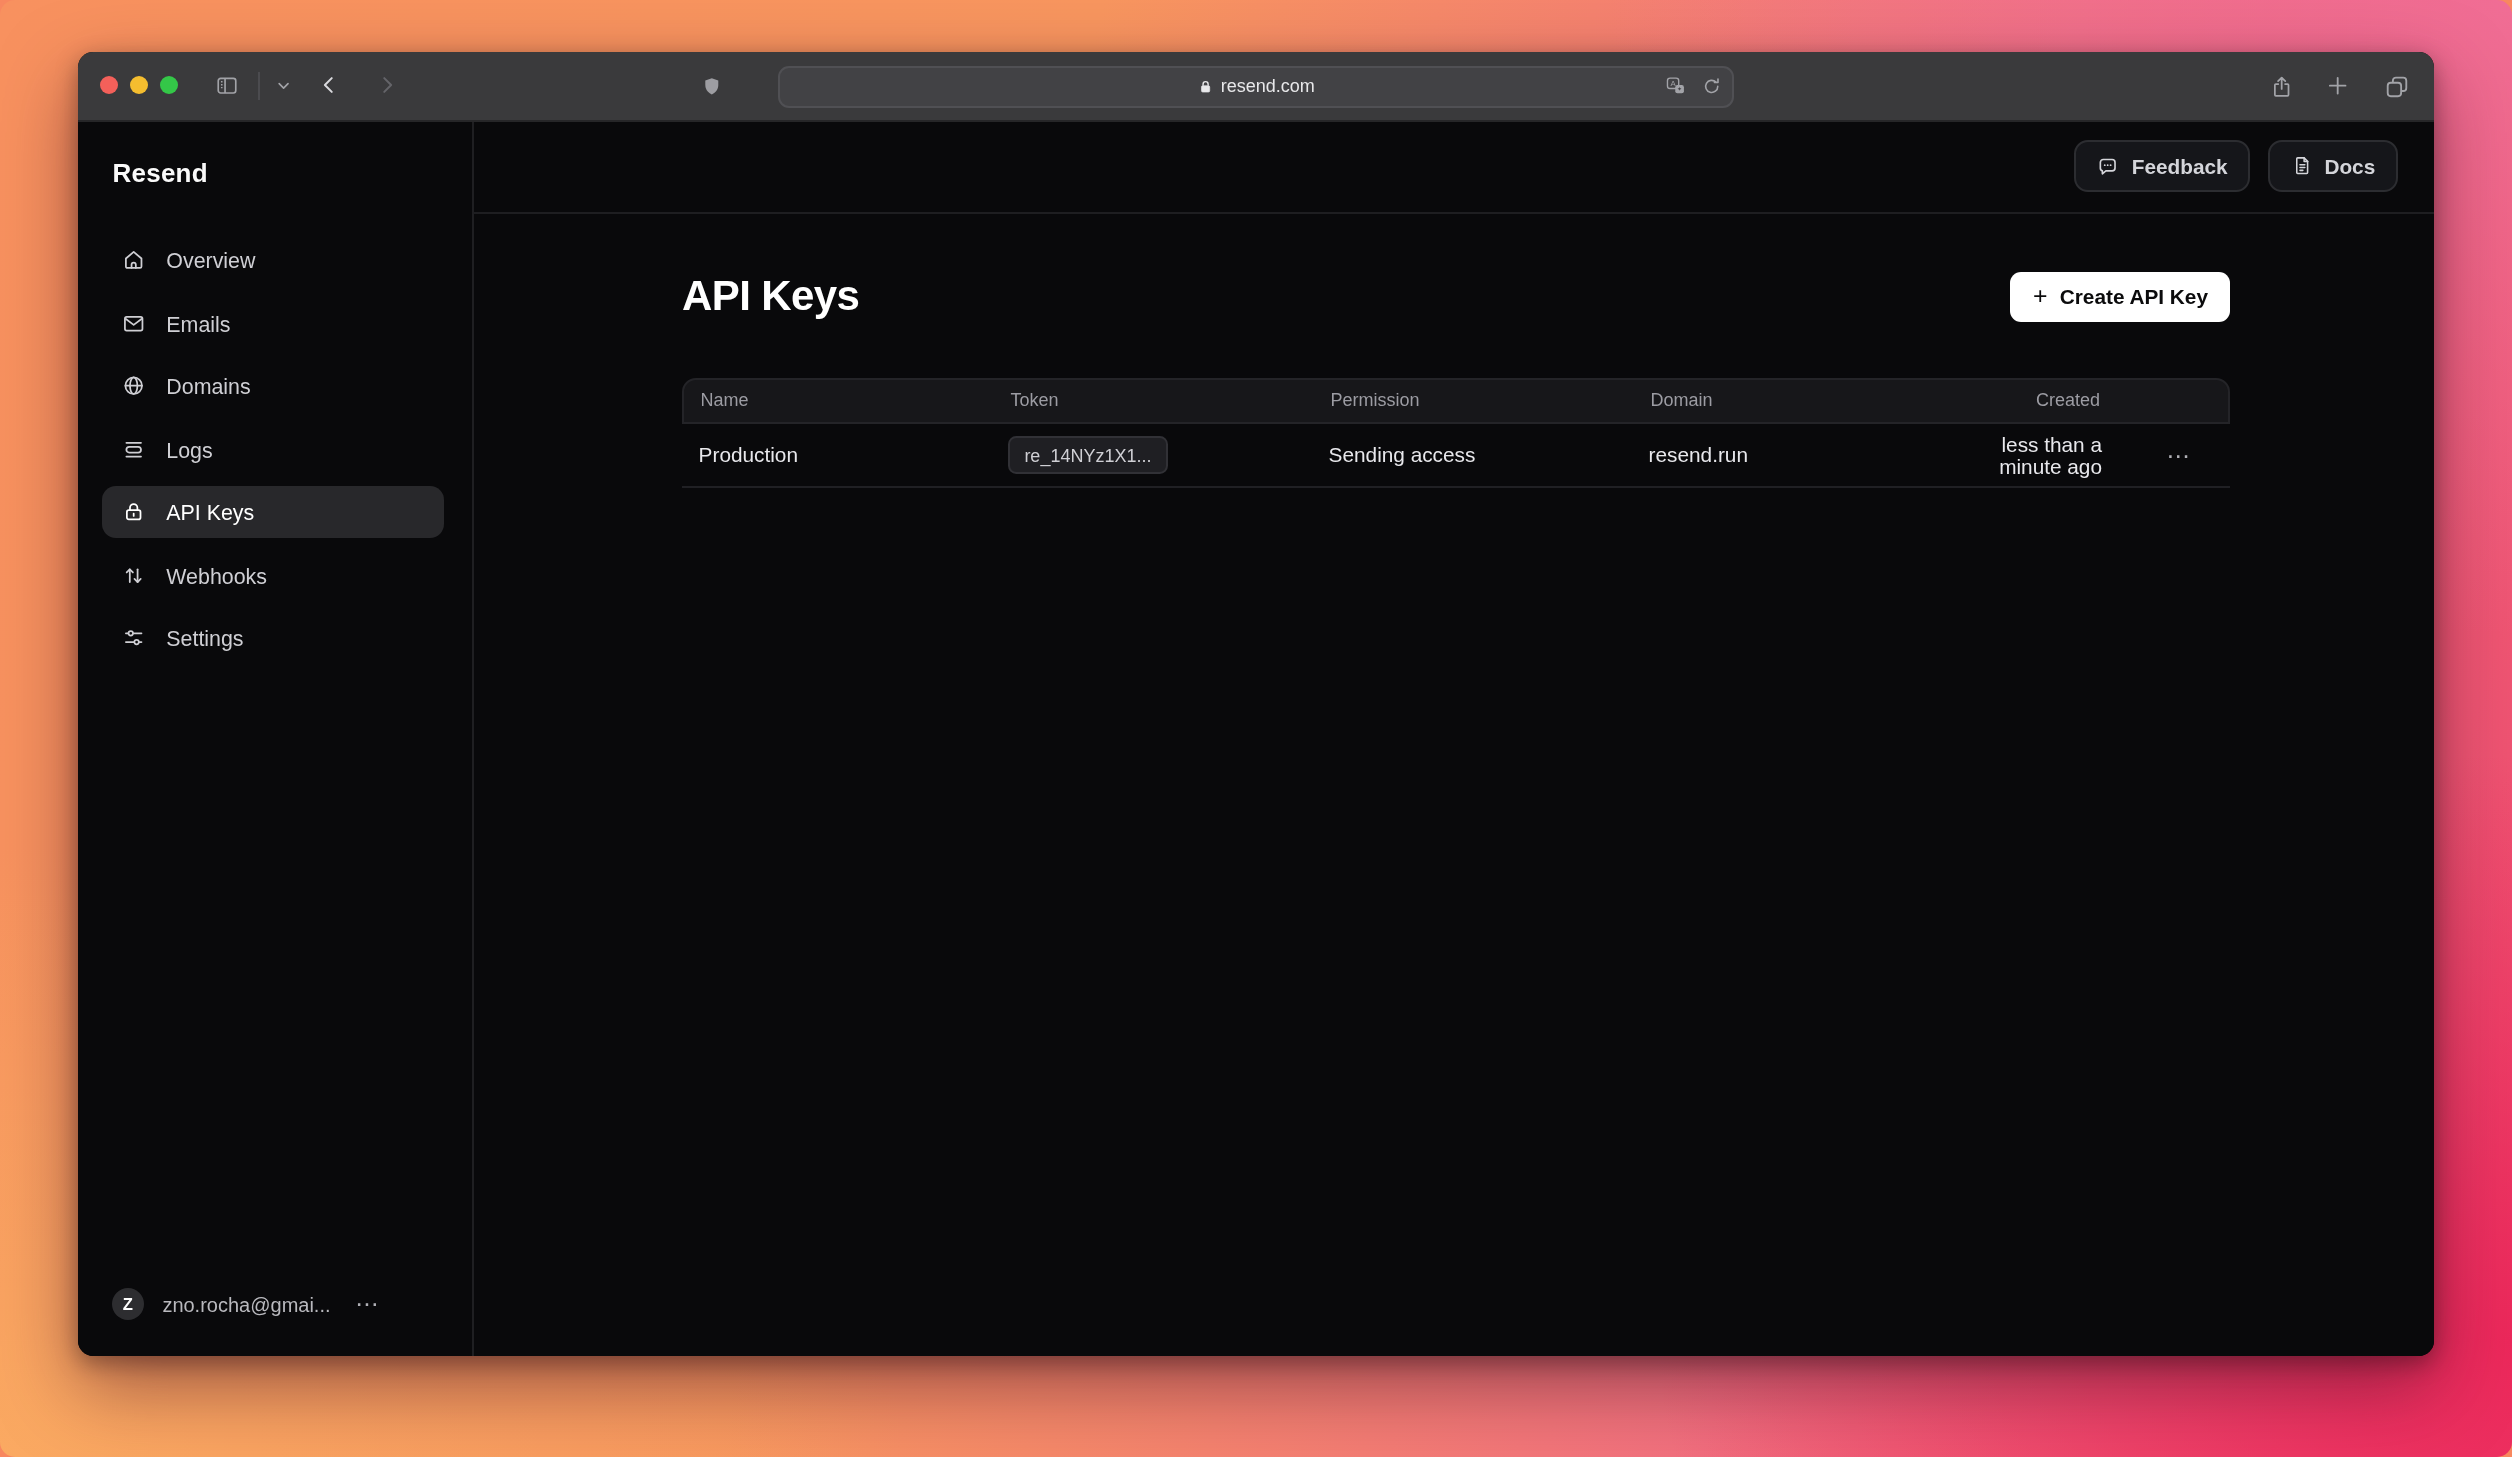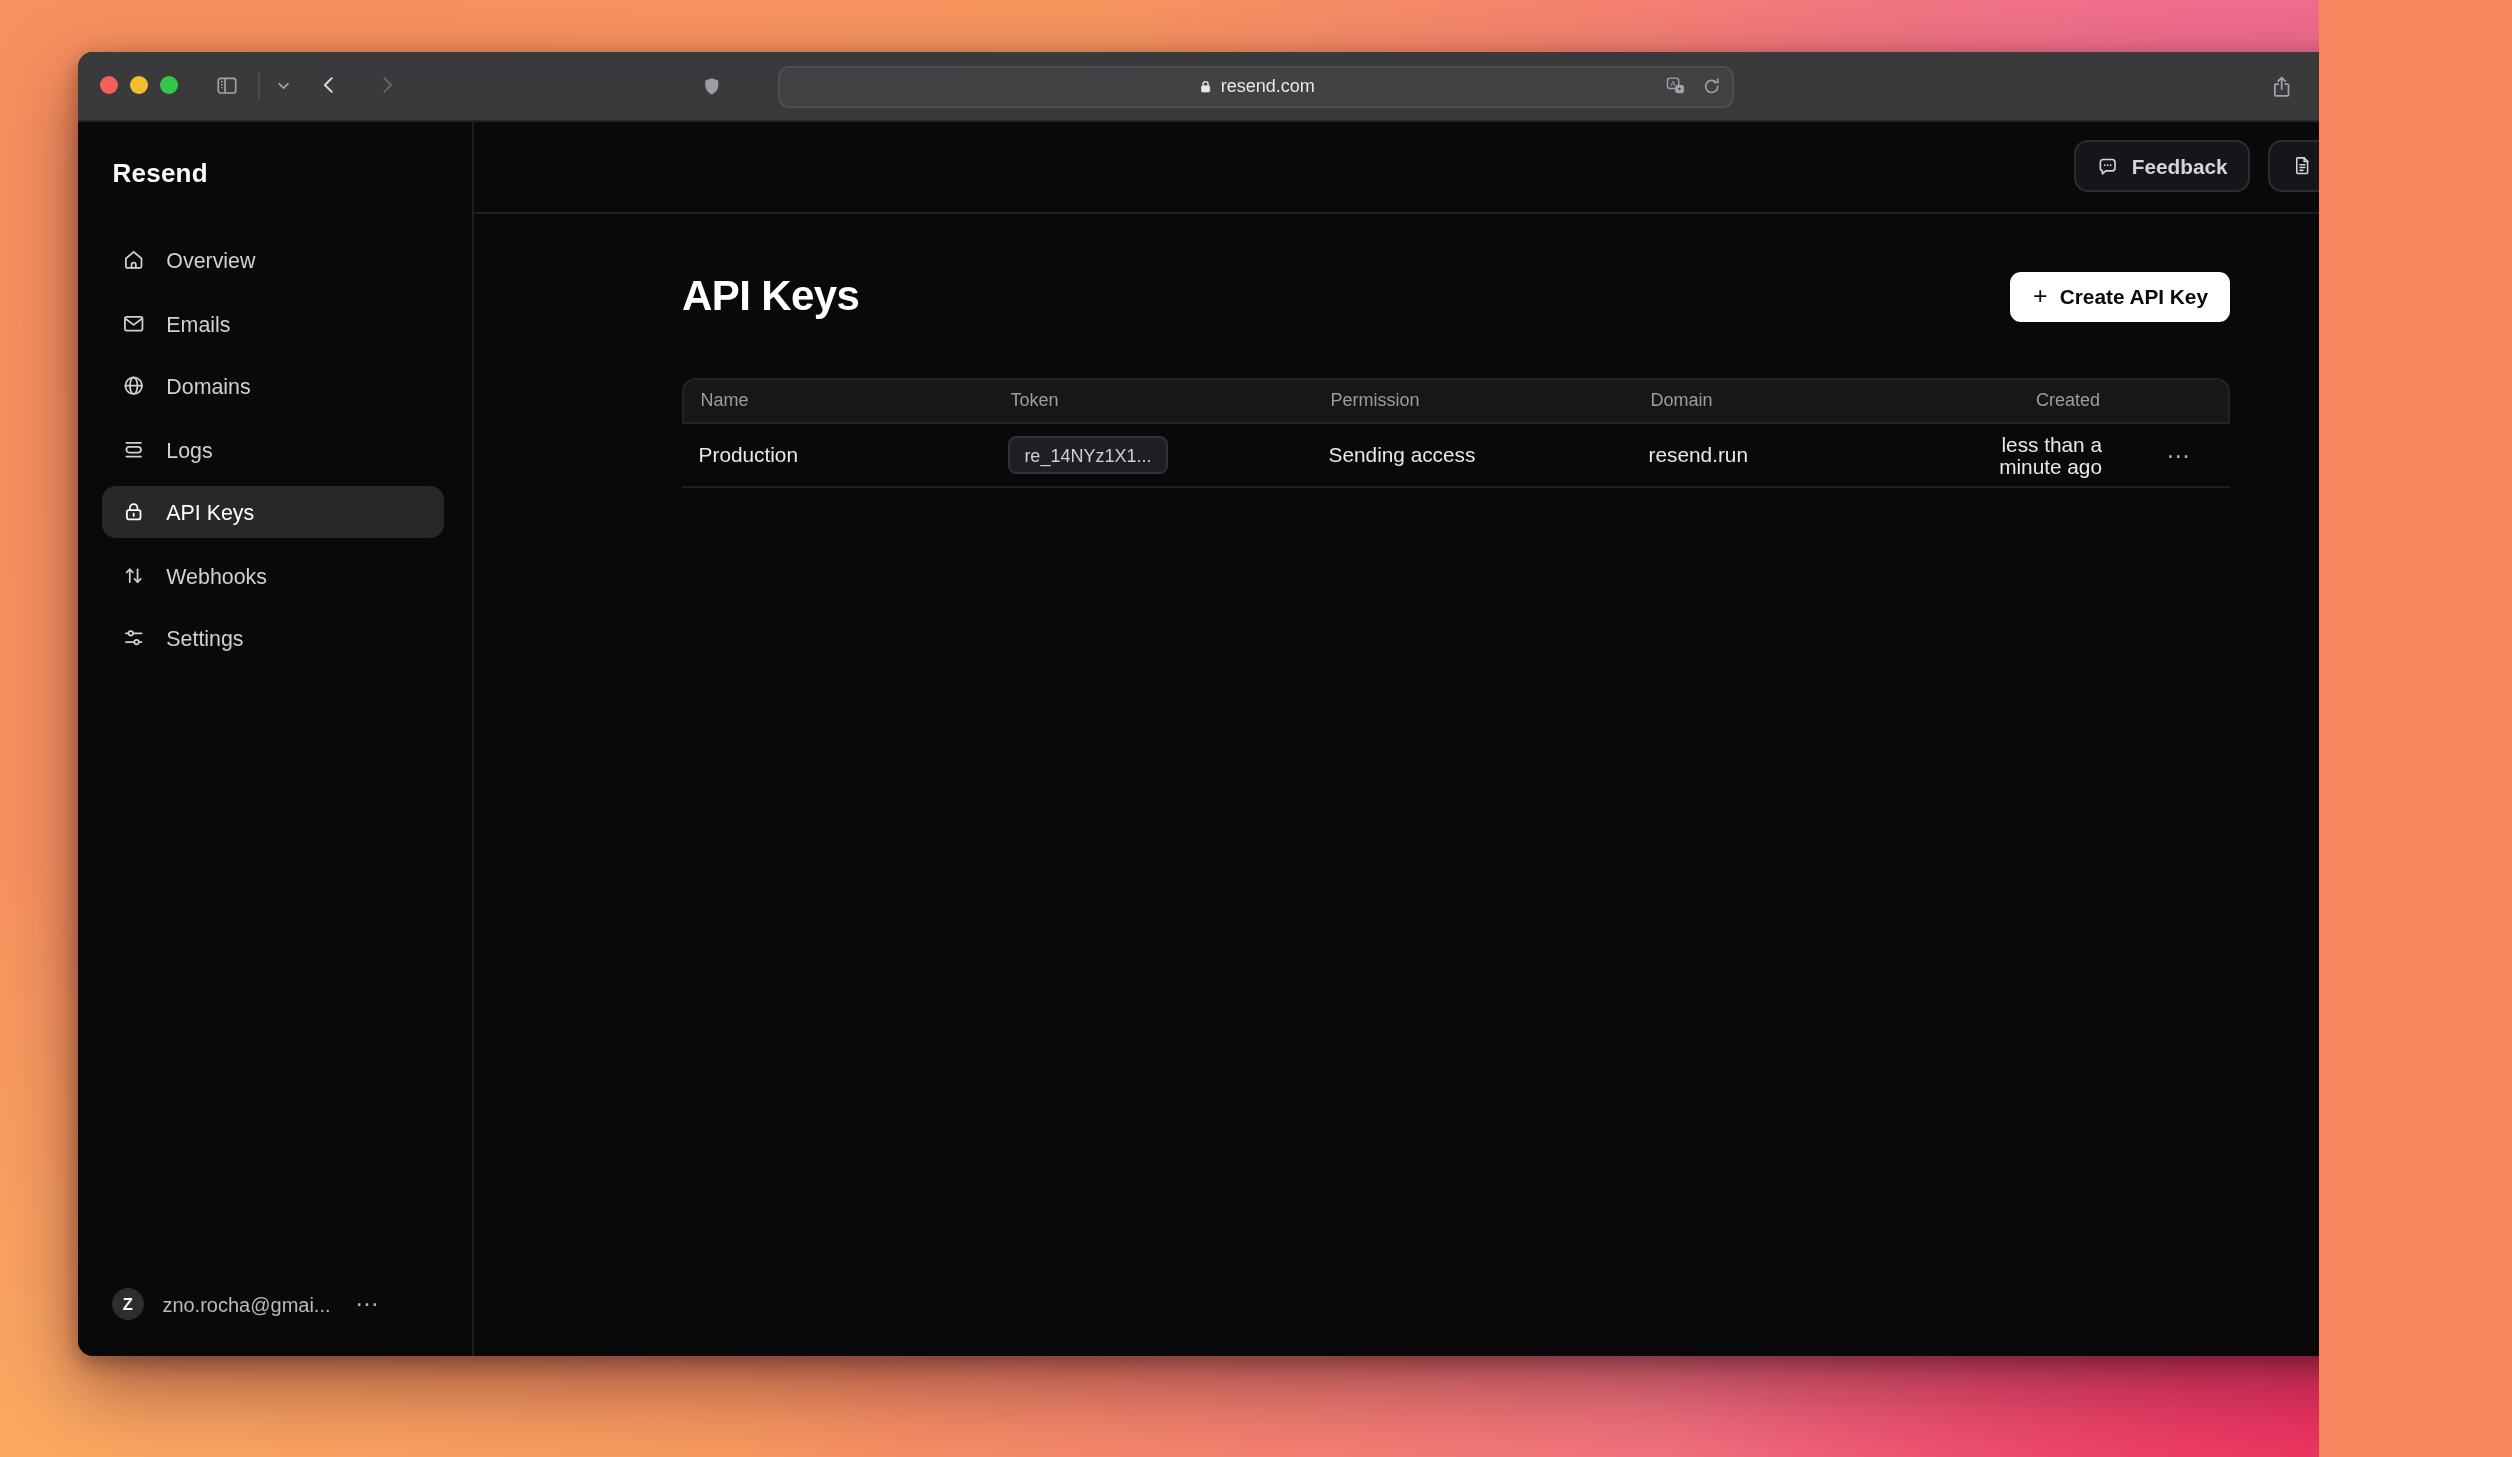--- a/index.html
+++ b/index.html
@@ -1,18 +1,18 @@
 <!DOCTYPE html>
 <html style="font-size:11px"><head>
 <meta charset="utf-8">
 <style>
   * { margin:0; padding:0; box-sizing:border-box; }
   html,body { width:2512px; height:1457px; overflow:hidden; background:#f8875f;
     font-family:"Liberation Sans","DejaVu Sans",sans-serif; }
-  .viewport { width:2319px; height:1457px; overflow:hidden; }
+  .viewport { width:2512px; height:1457px; overflow:hidden;border-radius:15px; }
   .stage { width:1256px; height:729px; position:relative; transform:scale(2); transform-origin:0 0;
     background:
       radial-gradient(55% 65% at 100% 92%, rgba(236,38,90,.95) 0%, rgba(236,38,90,0) 62%),
       radial-gradient(62% 75% at 100% 0%, rgba(240,112,154,.85) 0%, rgba(240,112,154,0) 58%),
       radial-gradient(60% 70% at 0% 100%, rgba(251,172,98,.9) 0%, rgba(251,172,98,0) 60%),
       linear-gradient(105deg, #f8915f 0%, #f8965f 38%, #f2707f 72%, #ee4a6e 100%);
   }
 
   
   .window { position:absolute; left:39px; top:25.6px; width:1178px; height:652px;

